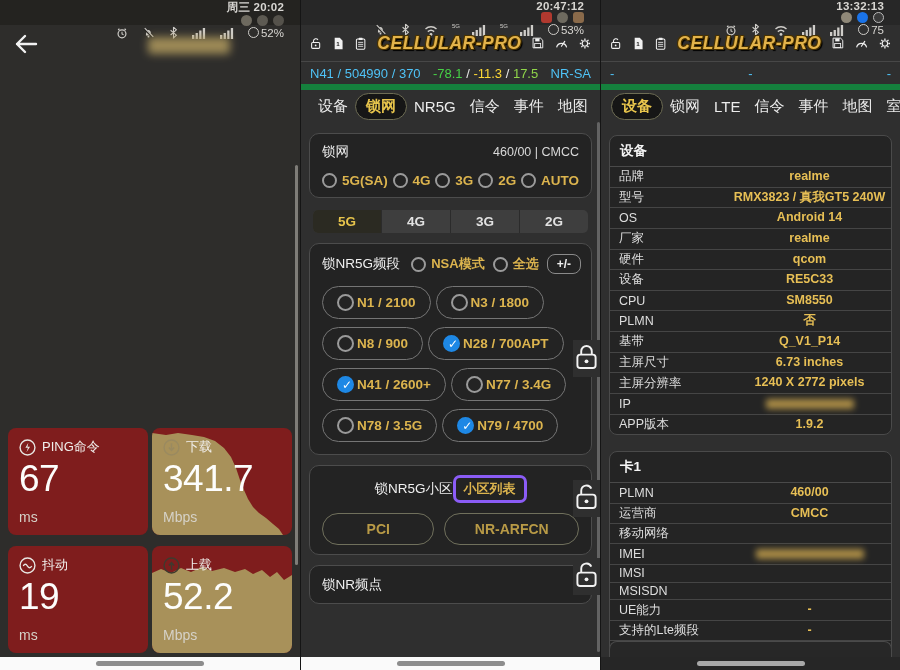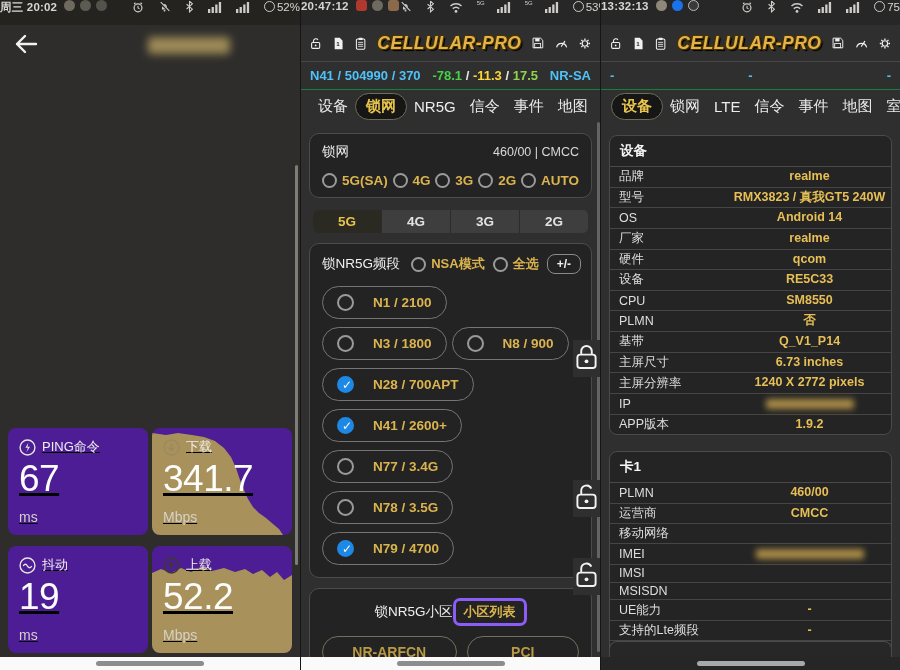--- a/index.html
+++ b/index.html
@@ -6,21 +6,21 @@
   html,body { width:900px; height:670px; overflow:hidden; background:#111; }
   body { font-family:"Liberation Sans","DejaVu Sans",sans-serif; }
   #screen { position:relative; width:900px; height:670px; background:#2f2f2f; }
 
   .panel { position:absolute; top:0; height:670px; width:300px; overflow:hidden; }
   #left-panel  { left:0;   background:#2e2d2b; }
   #mid-panel   { left:300px; background:#2f2f2f; border-left:1px solid #151515; }
   #right-panel { left:600px; background:#2f2f2f; border-left:1px solid #151515; }
 
   
-  .statusbar { height:25px; display:flex; align-items:flex-start; padding:0 0; color:#d8d6d2; font-size:11.5px; }
+  .statusbar { height:25px; display:flex; align-items:flex-end; padding:0 16px; color:#d8d6d2; font-size:11.5px;flex-direction:column; }
   #left-panel .statusbar { background:#242320; }
   #mid-panel .statusbar, #right-panel .statusbar { background:#272727; }
   .statusbar .time { font-weight:bold; letter-spacing:.2px; }
   .sb-dots { display:flex; gap:5px; margin-left:7px; align-items:center; }
   .sb-dot { width:11px; height:11px; border-radius:50%; filter:blur(.6px); }
   .sb-dot.sq { border-radius:3px; }
   .sb-right { margin-left:auto; display:flex; align-items:center; gap:14px; }
   .sb-right svg { display:block; }
   .batt { display:flex; align-items:center; gap:2px; }
   .batt-ring { width:11px; height:11px; border:1.6px solid #cfcdc9; border-radius:50%; }
@@ -28,41 +28,41 @@
 
   
   .lp-header { height:38px; display:flex; align-items:center; padding:0 14px; position:relative; }
   .lp-back svg { display:block; }
   .lp-title-blur { position:absolute; left:148px; top:12px; width:82px; height:17px;
                    background:#b09a5e; border-radius:3px; filter:blur(4px); opacity:.85; }
   .lp-scrollbar { position:absolute; right:2px; top:165px; width:3px; height:400px; background:#7f7d78; border-radius:2px; }
 
   .speed-grid { position:absolute; left:8px; top:428px; width:284px; display:grid;
                 grid-template-columns:140px 140px; grid-gap:11px 4px; }
-  .speed-card { position:relative; width:140px; height:107px; background:#4c1d95; border-radius:8px; overflow:hidden;text-decoration:underline; }
+  .speed-card { position:relative; width:140px; height:107px; background:#7f1d1d; border-radius:8px; overflow:hidden; }
   .speed-card svg.graph { position:absolute; inset:0; }
   .sc-inner { position:relative; padding:10px 11px; height:100%; display:flex; flex-direction:column; }
   .sc-top { display:flex; align-items:center; gap:6px; }
   .sc-icon { width:17px; height:17px; }
   .sc-label { color:#f1efec; font-size:13px; }
   .sc-value { color:#fdfdfc; font-size:37px; font-weight:400; line-height:1.05; margin-top:4px; letter-spacing:-.5px; }
   .sc-unit { color:#d6d2c8; font-size:14px; margin-top:auto; }
 
   .home-strip { position:absolute; left:0; bottom:0; width:300px; height:13px; background:#fafafa; }
   .home-strip.dark { background:#262626; }
   .home-handle { position:absolute; left:96px; top:4px; width:108px; height:5px; border-radius:3px; background:#8d8d8d; }
   .home-strip.dark .home-handle { background:#a8a8a8; }
 
   
   .toolbar { height:37px; display:flex; align-items:center; padding:0 9px; gap:11px; border-bottom:1px solid #474747; }
   .toolbar svg { display:block; }
   .logo { flex:1; text-align:center; font-weight:bold; font-style:italic; font-size:17.5px; letter-spacing:.5px;
           color:#e3b34a; text-shadow:1px 1px 0 #4a3300,-1px -1px 0 #4a3300,1px -1px 0 #4a3300,-1px 1px 0 #4a3300,2px 2px 1px #000;
           white-space:nowrap; }
-  .infobar { height:28px; display:flex; align-items:center; padding:0 9px; font-size:13px; font-weight:bold; border-bottom:1px solid #15803d; }
+  .infobar { height:28px; display:flex; align-items:center; padding:0 9px; font-size:13px; font-weight:normal; border-bottom:6px solid #15803d; }
   .info-left { color:#4fc3f7; }
   .info-mid { flex:1; text-align:center; }
   .info-right { color:#4fc3f7; }
   .c-green { color:#46d146; } .c-yellow { color:#fdd835; } .c-green2 { color:#8fd44a; } .c-white { color:#e8e8e8; }
   .tabsrow { height:33px; display:flex; align-items:center; justify-content:space-between; padding:0 10px; }
   .tab { color:#ececec; font-size:15px; padding:3px 6px; border:1.5px solid transparent; border-radius:15px; white-space:nowrap; }
   .tab.selected { color:#e7c44c; border-color:#6e6d55; background:#161616; padding:3px 10px; font-weight:bold; }
 
   
   .card { background:#232323; border:1px solid #4c4c4c; border-radius:10px; margin:10px 8px 0 8px; padding:9px 12px; position:relative; }
@@ -76,21 +76,21 @@
 
   .segmented { display:flex; margin:12px 12px 0 12px; background:#3e3e3e; border-radius:5px; overflow:hidden; height:23px; }
   .segment { flex:1; display:flex; align-items:center; justify-content:center; color:#e2e2e2; font-size:13.5px; font-weight:bold; border-right:1px solid #2b2b2b; }
   .segment:last-child { border-right:none; }
   .segment.selected { background:#2b2a22; color:#e7c44c; }
 
   .band-header { display:flex; align-items:center; gap:8px; }
   .band-header .card-title { margin-right:auto; }
   .pm-btn { border:1.5px solid #8a8a8a; border-radius:8px; color:#eee; font-size:12px; font-weight:bold; padding:2px 9px; }
   .bands { display:flex; flex-wrap:wrap; margin-top:8px; }
-  .band-pill { display:flex; align-items:center; gap:19px; border:1px solid #757575; border-radius:18px; padding:7px 14px; margin:4px 5px 4px 0; }
+  .band-pill { display:flex; align-items:center; gap:3px; border:1px solid #757575; border-radius:18px; padding:7px 14px; margin:4px 5px 4px 0; }
   .band-check { width:17px; height:17px; border:2px solid #9a9a9a; border-radius:50%; flex:none; position:relative; }
   .band-pill.checked .band-check { background:#1e88e5; border-color:#1e88e5; }
   .band-pill.checked .band-check:after { content:"✓"; position:absolute; left:3px; top:0px; color:#fff; font-size:12px; font-weight:bold; }
   .band-label { color:#dcb44e; font-size:13.5px; font-weight:bold; white-space:nowrap; }
 
   .cell-title-row { display:flex; justify-content:center; align-items:center; }
   .badge-btn { border:3px solid #8b5cf6; border-radius:7px; color:#dcb44e; font-size:13px; font-weight:bold; padding:2px 8px; }
   .pill-btn { border:1px solid #70705c; border-radius:17px; color:#b89a46; font-size:14px; font-weight:bold;
               text-align:center; padding:7px 0; }
   .btn-row { display:flex; gap:10px; margin-top:10px; }
@@ -422,22 +422,22 @@
           <circle cx="12" cy="19" r="2" fill="#f2f2f2"></circle>
         </svg>
     </div>
 
     <div class="card">
       <div class="cell-title-row">
         <span class="card-title">锁NR5G小区</span>
         <span class="badge-btn">小区列表</span>
       </div>
       <div class="btn-row">
+        <span class="pill-btn">PCI</span>
         <span class="pill-btn" style="flex:1.2">NR-ARFCN</span>
-        <span class="pill-btn">PCI</span>
       </div>
     </div>
     <div class="lock-float" style="top:480px">
       <svg width="23" height="27" viewBox="0 0 24 28">
           <rect x="2.5" y="12" width="19" height="14" rx="3" fill="#2f2f2f" stroke="#f2f2f2" stroke-width="2"></rect>
           <path d="M6.5 12V8a5.5 5.5 0 0 1 10.5-2.2" fill="none" stroke="#f2f2f2" stroke-width="2"></path>
           <circle cx="12" cy="19" r="2" fill="#f2f2f2"></circle>
         </svg>
     </div>
 

